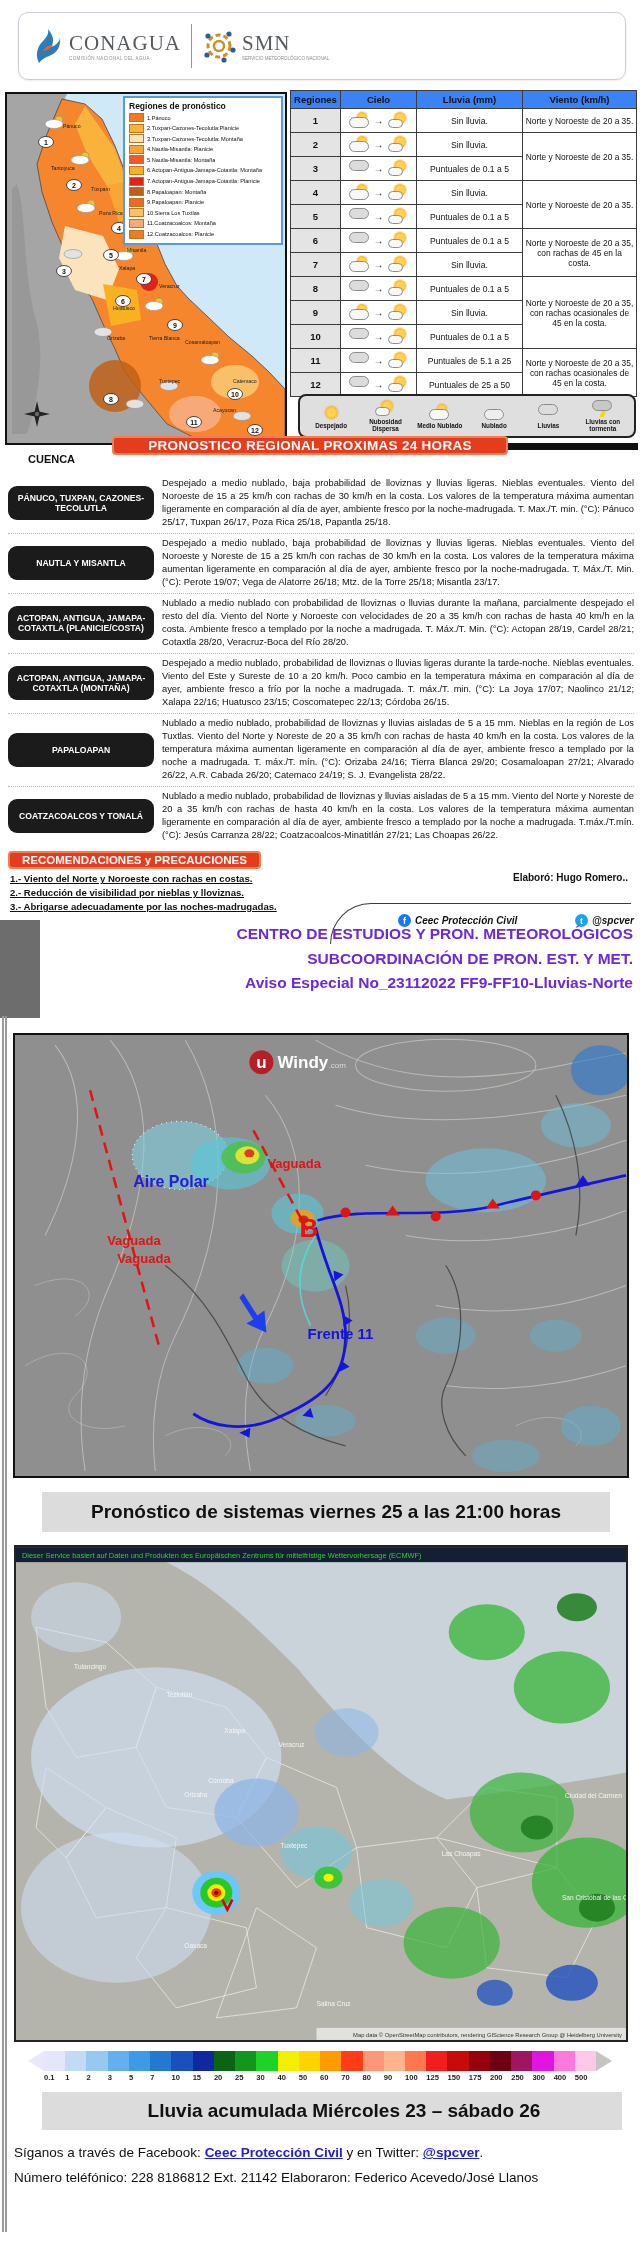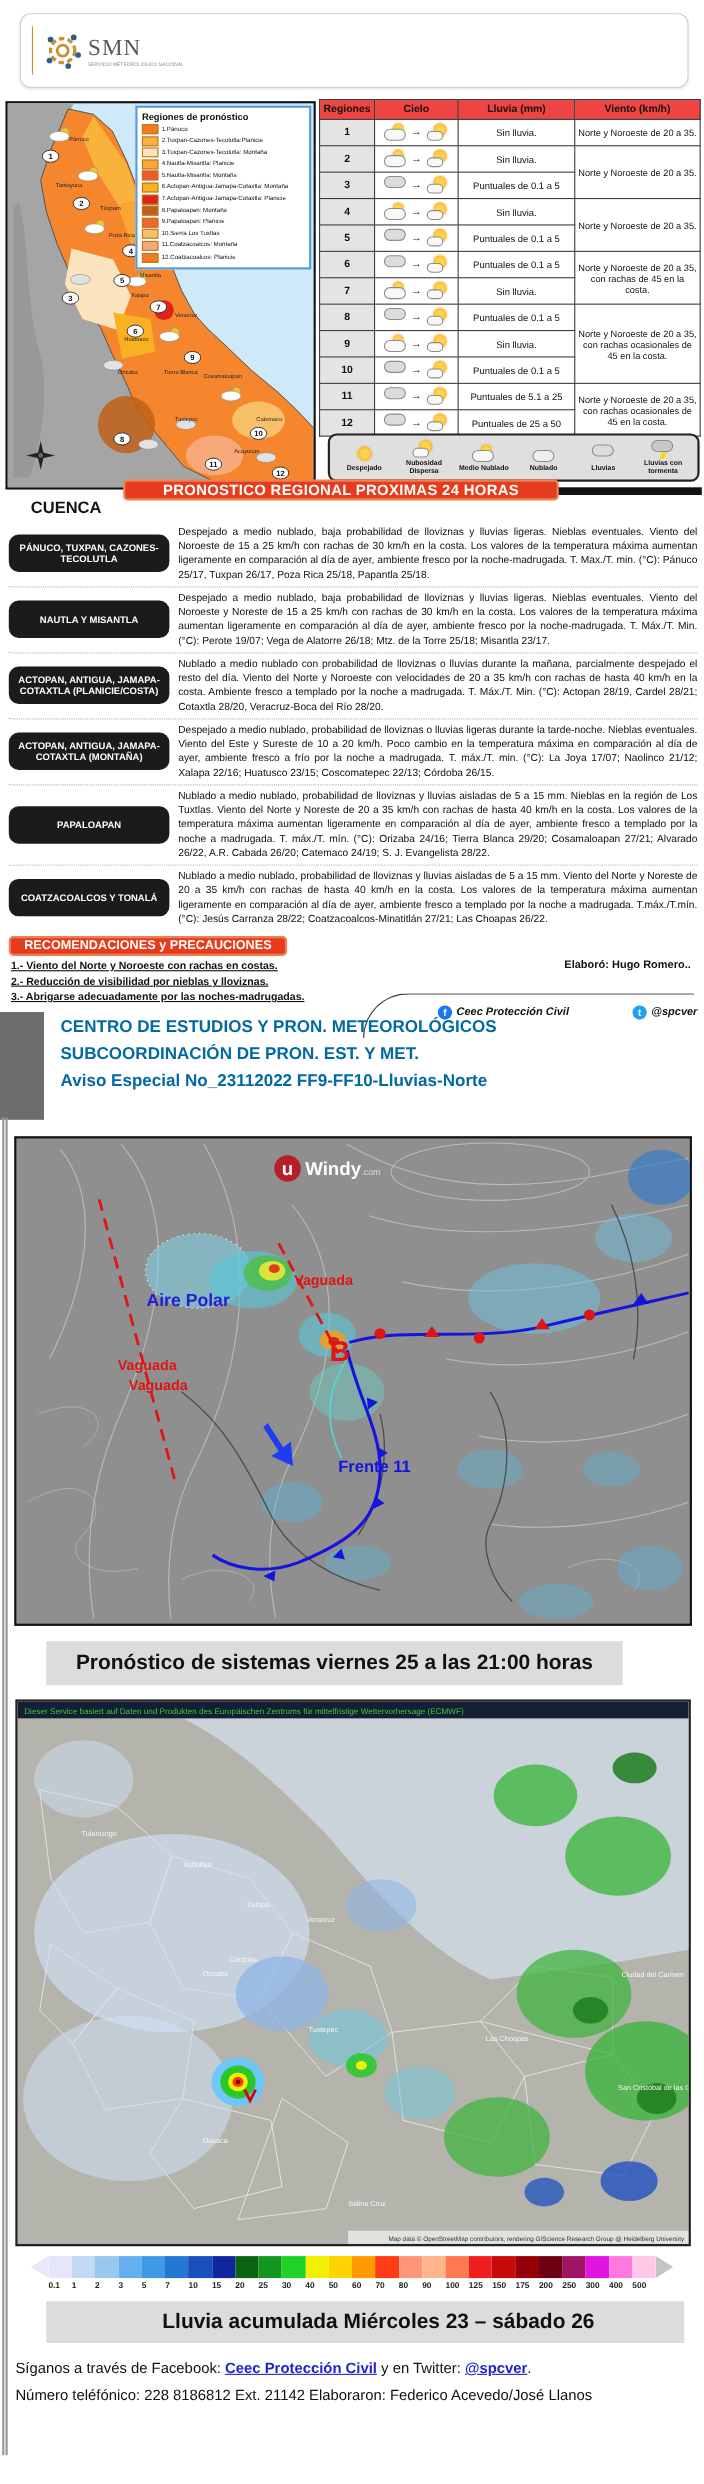--- a/index.html
+++ b/index.html
@@ -22,21 +22,21 @@
   .rmap{position:absolute;left:5px;top:92px;width:282px;height:353px;border:2px solid #111;box-sizing:border-box;background:#cfe9f8;}
   .rmap svg{display:block;width:100%;height:100%;}
   .rlegend{position:absolute;left:123px;top:96px;width:160px;background:#fff;border:2px solid #5b9bd5;padding:3px 4px 4px 4px;box-sizing:border-box;}
   .rlegend .rtitle{font-size:8.5px;font-weight:bold;margin-bottom:2px;}
   .leg-row{display:flex;align-items:center;gap:3px;margin-top:1.6px;}
   .leg-sw{width:13px;height:7px;flex:0 0 13px;border:.5px solid #b7791f;}
   .leg-lb{font-size:5.6px;white-space:nowrap;overflow:hidden;}
 
   
   .ftable{position:absolute;left:290px;top:90px;width:346px;border-collapse:collapse;table-layout:fixed;}
-  .ftable th{background:#ef4444;font-size:9.5px;font-weight:bold;border:1px solid #3c3c3c;padding:3px 1px;}
+  .ftable th{background:#3b82f6;font-size:9.5px;font-weight:bold;border:1px solid #3c3c3c;padding:3px 1px;}
   .ftable td{border:1px solid #3c3c3c;font-size:8.6px;text-align:center;padding:1px 2px;height:21px;background:#fff;}
   .ftable td.reg{background:#e4e4e4;font-weight:bold;font-size:9.5px;}
   .ftable td.wind{font-size:8.4px;line-height:10px;}
   .arr{font-size:10px;font-weight:bold;margin:0 3px;vertical-align:middle;color:#222;}
 
   
   .wicon{display:inline-block;width:23px;height:17px;position:relative;vertical-align:middle;}
   .wicon::before{content:"";position:absolute;display:none;top:0;right:4px;width:10px;height:10px;border-radius:50%;background:radial-gradient(circle,#ffd34d 40%,#f59b18);box-shadow:0 0 2px #f59b18;}
   .wicon::after{content:"";position:absolute;display:none;left:1px;bottom:1px;width:18px;height:9px;border-radius:8px;background:#f8f8f8;border:1px solid #8d8d8d;}
   .wicon[data-icon="sun"]::before{display:block;width:13px;height:13px;top:2px;right:5px;}
@@ -52,48 +52,48 @@
   
   .skyleg{position:absolute;left:298px;top:394px;width:338px;height:44px;background:#dfdfdf;border:2px solid #222;border-radius:8px;box-sizing:border-box;display:flex;align-items:center;justify-content:space-around;padding:2px 4px;}
   .skyleg .si{display:flex;flex-direction:column;align-items:center;width:52px;}
   .skyleg .si .lb{font-size:6.3px;font-weight:bold;text-align:center;line-height:7px;margin-top:1px;}
 
   
   .blackbar{position:absolute;left:498px;top:443px;width:140px;height:7px;background:#111;}
   .banner24{position:absolute;left:112px;top:436px;width:396px;height:19px;background:#e63c1e;border:2px solid #ef8055;border-radius:4px;box-sizing:border-box;color:#fff;font-size:13.5px;font-weight:bold;text-align:center;line-height:15px;letter-spacing:.3px;}
 
   
-  .cuenca-title{position:absolute;left:28px;top:453px;font-size:15px;font-weight:bold;}
+  .cuenca-title{position:absolute;left:28px;top:453px;font-size:11px;font-weight:bold;}
   .cuenca{position:absolute;left:8px;top:474px;width:626px;}
   .crow{display:flex;gap:8px;padding:3px 0 4px 0;border-bottom:1px dotted #b9b9b9;}
   .crow:last-child{border-bottom:none;}
   .clabel{flex:0 0 146px;background:#1b1b1b;color:#fff;border-radius:9px;font-size:8.6px;font-weight:bold;text-align:center;display:flex;align-items:center;justify-content:center;padding:4px 6px;box-sizing:border-box;align-self:center;min-height:34px;}
   .ctext{flex:1;font-size:9.3px;line-height:13px;text-align:justify;}
 
   
   .recbanner{position:absolute;left:8px;top:851px;background:#e63c1e;border:2px solid #ef8055;border-radius:4px;color:#fff;font-size:11.5px;font-weight:bold;padding:1px 12px;}
   .recitems{position:absolute;left:10px;top:872px;font-size:9.6px;font-weight:bold;line-height:14px;text-decoration:underline;}
   .author{position:absolute;right:12px;top:872px;font-size:10px;font-weight:bold;}
   .swoosh{position:absolute;left:330px;top:903px;width:300px;height:40px;border-top:1.5px solid #3c3c3c;border-left:1.5px solid #3c3c3c;border-top-left-radius:45px;}
   .social{position:absolute;left:398px;top:914px;width:236px;display:flex;justify-content:space-between;align-items:center;}
   .soc{display:flex;align-items:center;gap:4px;font-size:10px;font-weight:bold;font-style:italic;color:#111;}
   .civ{width:13px;height:13px;border-radius:50%;background:#1877f2;color:#fff;font-size:9px;font-weight:bold;font-style:normal;display:flex;align-items:center;justify-content:center;}
   .tw{background:#1da1f2;}
 
   
   .grayblock{position:absolute;left:0;top:920px;width:40px;height:98px;background:#6d6d6d;}
-  .aviso{position:absolute;left:55px;top:922px;width:578px;text-align:left;font-weight:bold;font-size:15.5px;line-height:24.5px;color:#0369a1;}
+  .aviso{position:absolute;left:55px;top:922px;width:578px;text-align:right;font-weight:bold;font-size:15.5px;line-height:24.5px;color:#6d28d9;}
 
   .dblborder{position:absolute;left:2px;top:1016px;height:1216px;width:0;border-left:5px double #9a9a9a;}
 
   
   .windy{position:absolute;left:13px;top:1033px;width:616px;height:445px;border:2.5px solid #111;box-sizing:border-box;background:#8f8f8f;}
   .windy svg{display:block;width:100%;height:100%;}
 
-  .sysbar{position:absolute;left:42px;top:1492px;width:524px;height:40px;background:#dcdcdc;font-size:19px;font-weight:bold;text-align:center;line-height:40px;}
+  .sysbar{position:absolute;left:42px;top:1492px;width:568px;height:40px;background:#dcdcdc;font-size:19px;font-weight:bold;text-align:center;line-height:40px;}
 
   
   .ecmwf{position:absolute;left:14px;top:1545px;width:614px;height:497px;border:2.5px solid #222;box-sizing:border-box;background:#b6b6ae;}
   .ecmwf svg{display:block;width:100%;height:100%;}
 
   
   .scalewrap{position:absolute;left:28px;top:2051px;width:584px;}
   .scalebar{display:flex;height:20px;align-items:stretch;}
   .scale-cells{display:flex;flex:1;}
   .scale-cell{flex:1;}
@@ -110,20 +110,30 @@
 
   
   text{font-family:"Liberation Sans","DejaVu Sans",sans-serif;}
 </style>
 </head>
 <body>
 
 <div class="page">
 
   <div class="hdr">
+    <div class="logo-block">
+      <svg width="30" height="38" viewBox="0 0 30 38">
+        <path d="M6,36 C2,28 4,20 10,14 C14,10 16,6 15,2 C20,8 22,14 18,20 C24,18 27,14 27,10 C28,20 24,26 16,29 C11,31 8,33 6,36 Z" fill="#2e7bb5"></path>
+        <path d="M10,24 C12,20 16,18 20,18 C17,22 13,24 10,24 Z" fill="#e8641e"></path>
+      </svg>
+      <div>
+        <div class="conagua-word">CONAGUA</div>
+        <div class="conagua-sub">COMISIÓN NACIONAL DEL AGUA</div>
+      </div>
+    </div>
     <div class="hdr-div"></div>
     <div class="logo-block" style="padding-left:0;">
       <svg width="34" height="36" viewBox="0 0 34 36">
         <circle cx="17" cy="18" r="11" fill="none" stroke="#c8912f" stroke-width="3" stroke-dasharray="5 3"></circle>
         <circle cx="17" cy="18" r="5" fill="none" stroke="#c8912f" stroke-width="2.5"></circle>
         <circle cx="6" cy="8" r="2.6" fill="#2d5f8a"></circle>
           <circle cx="27" cy="6" r="2.6" fill="#2d5f8a"></circle>
         <circle cx="31" cy="22" r="2.6" fill="#2d5f8a"></circle>
           <circle cx="22" cy="32" r="2.6" fill="#2d5f8a"></circle>
         <circle cx="5" cy="27" r="2.6" fill="#2d5f8a"></circle>

